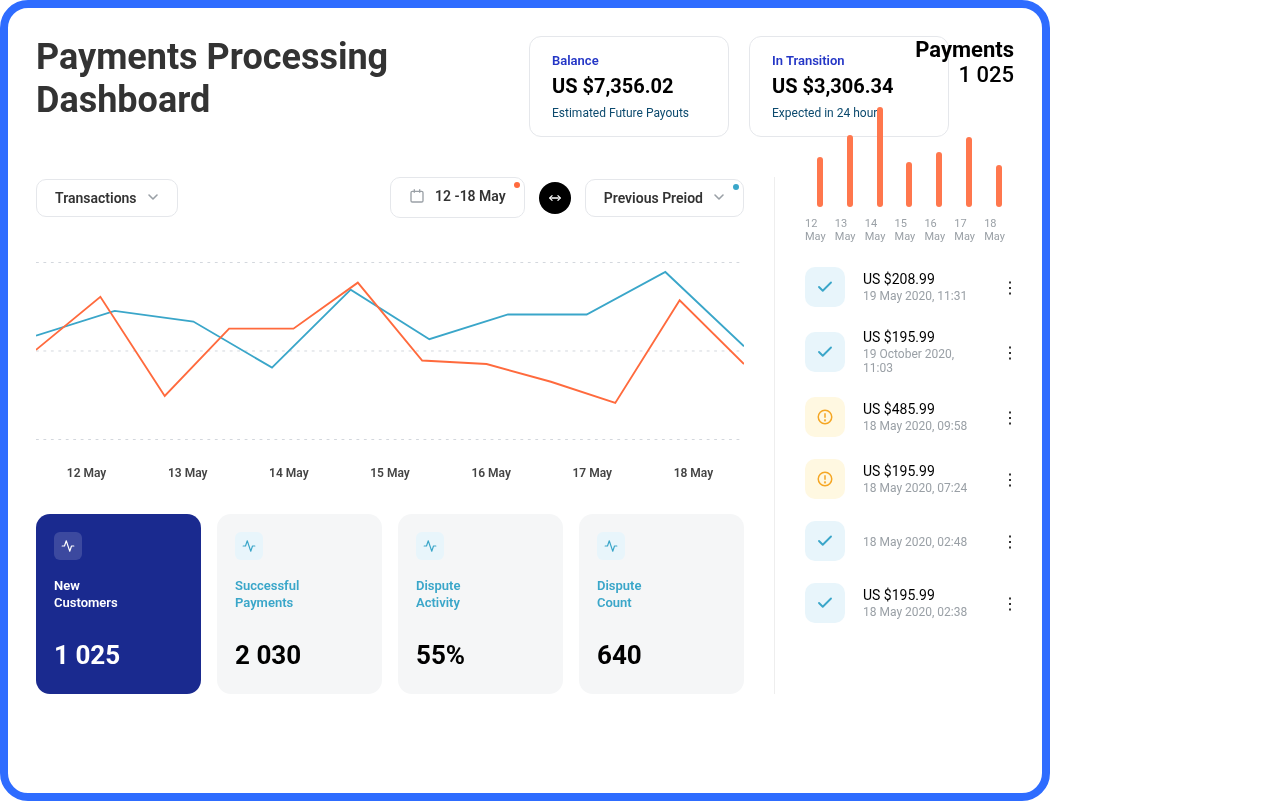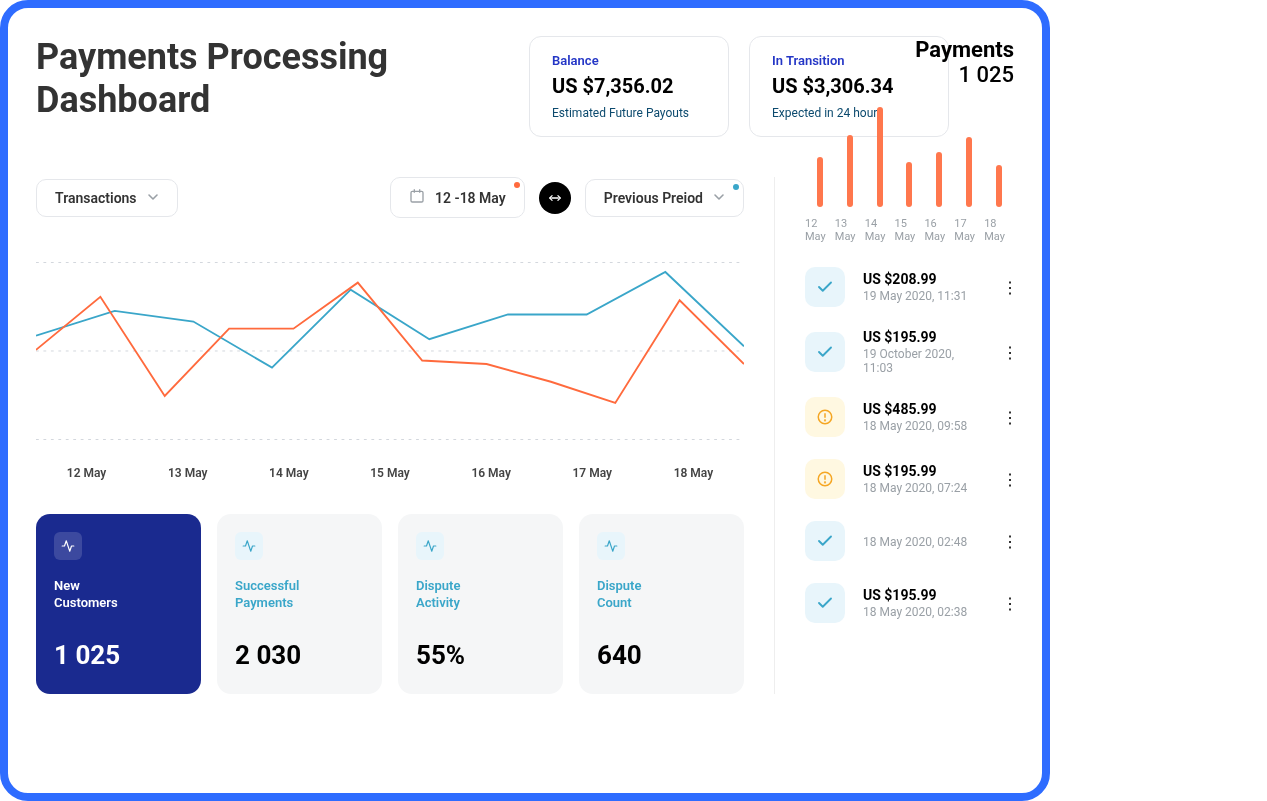--- a/index.html
+++ b/index.html
@@ -9,21 +9,21 @@
   .title { font-size: 36px; font-weight: 700; color: #333; line-height: 1.2; width: 450px; }
   .summary-cards { display: flex; gap: 20px; margin-left: 23px; }
   .summary-card { border: 1px solid #e5e7eb; border-radius: 12px; padding: 16px 22px; width: 200px; }
   .summary-label { font-size: 13px; font-weight: 600; color: #2436c6; margin-bottom: 6px; }
   .summary-value { font-size: 20px; font-weight: 700; color: #000; margin-bottom: 8px; }
   .summary-sub { font-size: 12px; color: #0c4a6e; }
   .main-row { display: flex; margin-top: 40px; }
   .left-col { width: 790px; padding-right: 30px; border-right: 1px solid #eee; }
   .right-col { width: 380px; padding-left: 30px; margin-top: -140px; }
   .controls-row { display: flex; align-items: center; gap: 14px; margin-bottom: 28px; }
-  .pill { display: inline-flex; align-items: center; gap: 10px; border: 1px solid #e5e7eb; border-radius: 10px; padding: 10px 18px; font-size: 14px; font-weight: 600; color: #333; background: #fff; cursor: pointer; position: relative; }
+  .pill { display: inline-flex; align-items: flex-start; gap: 10px; border: 1px solid #e5e7eb; border-radius: 10px; padding: 10px 18px; font-size: 14px; font-weight: 600; color: #333; background: #fff; cursor: pointer; position: relative; }
   .spacer { flex: 1; }
   .chevron { color: #9aa0a6; }
   .swap-btn { width: 32px; height: 32px; border-radius: 50%; background: #000; display: flex; align-items: center; justify-content: center; cursor: pointer; }
   .swap-btn svg { stroke: #fff; }
   .dot { width: 6px; height: 6px; border-radius: 50%; position: absolute; top: 4px; right: 4px; }
   .dot.orange { background: #ff6a3d; }
   .dot.blue { background: #3aa6c9; }
   .linechart { width: 100%; height: 210px; }
   .grid-dash { stroke: #d0d4da; stroke-width: 1; stroke-dasharray: 3 5; fill: none; }
   .line-blue { stroke: #3aa6c9; stroke-width: 2; fill: none; }
@@ -47,21 +47,21 @@
   .barchart { height: 140px; position: relative; margin-top: 6px; }
   .bars { display: flex; justify-content: space-around; align-items: flex-end; height: 110px; }
   .bar { width: 6px; border-radius: 3px; background: #ff774d; }
   .bar-labels { display: flex; justify-content: space-around; font-size: 11px; color: #9aa0a6; margin-top: 10px; }
   .payment-list { margin-top: 30px; display: flex; flex-direction: column; gap: 22px; }
   .payment-item { display: flex; align-items: center; gap: 18px; }
   .pay-icon { width: 40px; height: 40px; border-radius: 10px; display: flex; align-items: center; justify-content: center; flex-shrink: 0; }
   .pay-icon.ok { background: #e8f5fb; }
   .pay-icon.warn { background: #fff8e1; }
   .pay-info { flex: 1; }
-  .pay-amount { font-size: 14px; font-weight: 700; color: #000; }
+  .pay-amount { font-size: 14px; font-weight: 400; color: #000; }
   .pay-time { font-size: 12px; color: #9aa0a6; margin-top: 2px; }
   .pay-more { color: #000; font-size: 16px; cursor: pointer; width: 12px; text-align: center; }
 </style>
 </head>
 <body>
 
 <div class="frame">
 
   <div class="top-row">
     <h1 class="title">Payments Processing Dashboard</h1>

